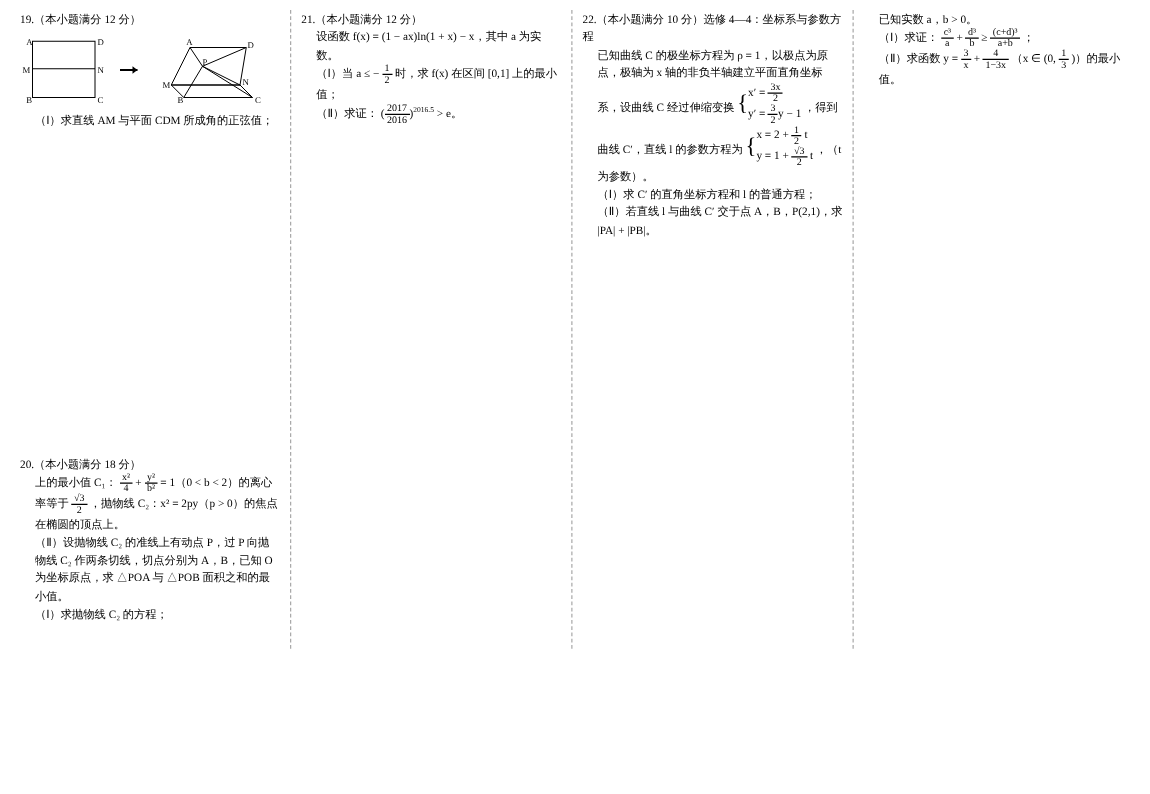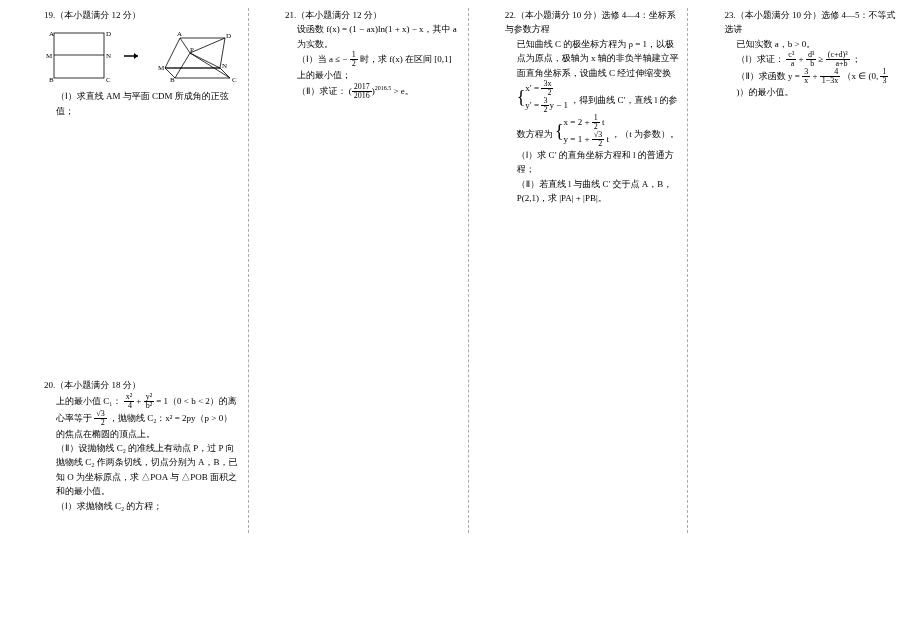--- a/index.html
+++ b/index.html
@@ -1,26 +1,26 @@
 <!DOCTYPE html>
 <html><head>
   <meta charset="utf-8">
   <style>
     body { font-family: "SimSun", serif; font-size: 9px; margin: 0; padding: 8px; color: #000; }
     .page { display: flex; width: 900px; }
-    .col { border-right: 1px dashed #aaa; padding: 0 8px; box-sizing: border-box; margin-left: 28px; }
+    .col { border-right: 1px dashed #aaa; padding: 0 8px; box-sizing: border-box; }
     .col1 { width: 225px; }
     .col2 { width: 225px; }
     .col3 { width: 225px; }
     .col4 { width: 225px; border-right: none; }
     .q { margin-bottom: 20px; line-height: 1.6; }
     .indent { padding-left: 12px; }
     .fig { display: flex; align-items: center; gap: 8px; margin: 6px 0; }
     svg { display: block; }
-    .frac { display: inline-block; vertical-align: middle; text-align: right; font-size: 8px; line-height: 1; }
+    .frac { display: inline-block; vertical-align: middle; text-align: center; font-size: 8px; line-height: 1; }
     .frac .n { display: block; border-bottom: 1px solid #000; padding: 0 2px; }
     .frac .d { display: block; padding: 0 2px; }
     .bold { font-weight: bold; }
     .gap { height: 240px; }
     .brace { font-size: 18px; vertical-align: middle; }
     .sys { display: inline-flex; align-items: center; }
     .sys-lines { display: inline-block; }
     .sys-lines div { line-height: 1.4; }
   </style>
 </head>
@@ -123,21 +123,20 @@
         </span>
         <span>，（t 为参数）。</span>
       </div>
       <div class="indent">（Ⅰ）求 C′ 的直角坐标方程和 l 的普通方程；</div>
       <div class="indent">（Ⅱ）若直线 l 与曲线 C′ 交于点 A，B，P(2,1)，求 |PA| + |PB|。</div>
     </div>
   </div>
 
   <div class="col col4">
     <div class="q">
-      <div>23.（本小题满分 10 分）选修 4—5：不等式选讲</div>
       <div class="indent">已知实数 a，b &gt; 0。</div>
       <div class="indent">
         <span>（Ⅰ）求证：</span>
         <span class="frac"><span class="n">c³</span><span class="d">a</span></span>
         +
         <span class="frac"><span class="n">d³</span><span class="d">b</span></span>
         ≥
         <span class="frac"><span class="n">(c+d)³</span><span class="d">a+b</span></span>
         <span>；</span>
       </div>

